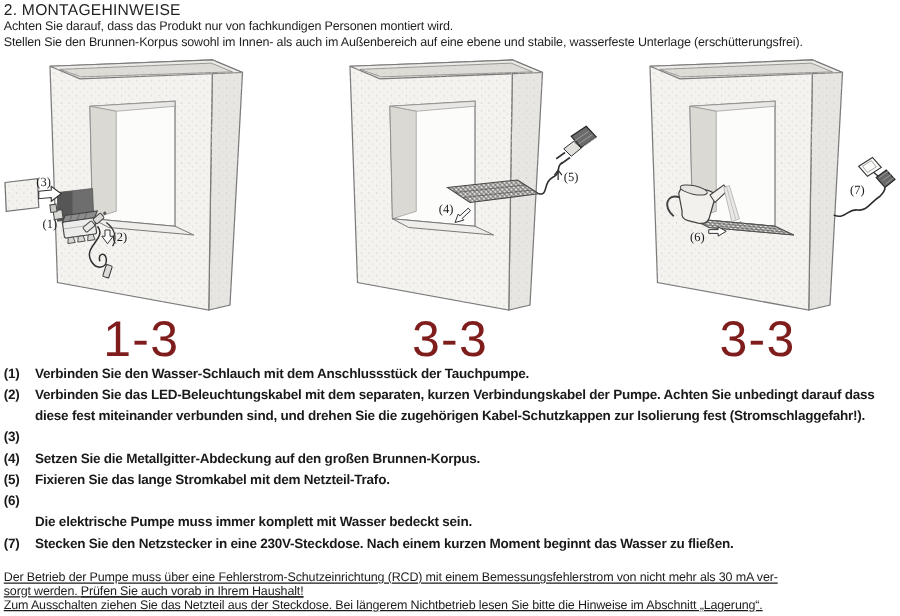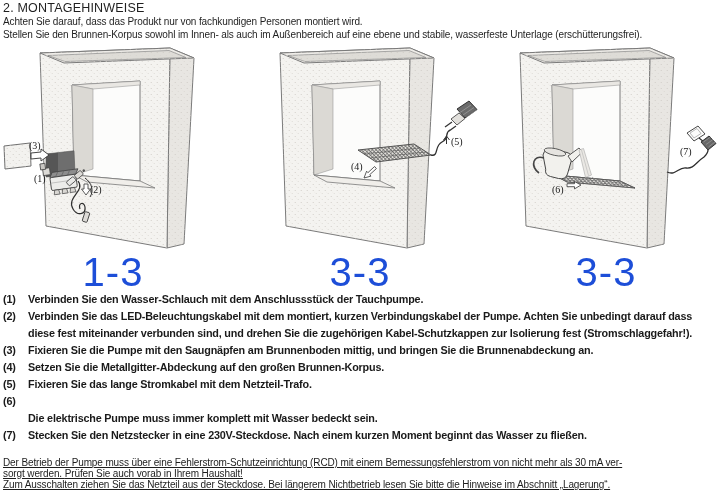--- a/index.html
+++ b/index.html
@@ -11,21 +11,21 @@
   
   .header { position:absolute; top:1px; left:3px; right:2px; }
   .title  { font-size:12.5px; line-height:15px; letter-spacing:.2px; color:#1f1f1f; white-space:nowrap; }
   .intro  { font-size:10px; line-height:12.9px; letter-spacing:-.12px; color:#1f1f1f; white-space:nowrap; }
   
   .figures { position:absolute; top:45px; left:0; width:720px; height:250px; display:flex; }
   .figure  { width:240px; height:250px; }
   .figure svg { display:block; }
   .fig-caption {
     text-align:center; font-size:40px; line-height:42px; font-weight:400;
-    color:#1d4ed8; letter-spacing:1px; margin-top:1px;
+    color:#7f1d1d; letter-spacing:1px; margin-top:1px;
   }
   .cap-left  { padding-right:14px; }
   .cap-right { padding-left:12px; }
   .lbl { font-family:"Liberation Serif", serif; font-size:10px; fill:#1b1b1b; }
   
   .instructions { position:absolute; top:291px; left:3px; right:0; }
   .item { display:flex; height:17px; line-height:17px; font-size:10.8px; letter-spacing:-.18px; }
   .item .num { flex:none; width:25px; font-weight:700; }
   .item .txt { font-weight:700; white-space:nowrap; }
   
@@ -229,29 +229,28 @@
     </div>
   </div>
 
   <div class="instructions">
     <div class="item">
       <span class="num">(1)</span>
       <span class="txt">Verbinden Sie den Wasser-Schlauch mit dem Anschlussstück der Tauchpumpe.</span>
     </div>
     <div class="item">
       <span class="num">(2)</span>
-      <span class="txt">Verbinden Sie das LED-Beleuchtungskabel mit dem montiert, kurzen Verbindungskabel der Pumpe. Achten Sie unbedingt darauf dass</span>
+      <span class="txt">Verbinden Sie das LED-Beleuchtungskabel mit dem separaten, kurzen Verbindungskabel der Pumpe. Achten Sie unbedingt darauf dass</span>
     </div>
     <div class="item">
       <span class="num"></span>
       <span class="txt">diese fest miteinander verbunden sind, und drehen Sie die zugehörigen Kabel-Schutzkappen zur Isolierung fest (Stromschlaggefahr!).</span>
     </div>
     <div class="item">
       <span class="num">(3)</span>
-      <span class="txt">Fixieren Sie die Pumpe mit den Saugnäpfen am Brunnenboden mittig, und bringen Sie die Brunnenabdeckung an.</span>
     </div>
     <div class="item">
       <span class="num">(4)</span>
       <span class="txt">Setzen Sie die Metallgitter-Abdeckung auf den großen Brunnen-Korpus.</span>
     </div>
     <div class="item">
       <span class="num">(5)</span>
       <span class="txt">Fixieren Sie das lange Stromkabel mit dem Netzteil-Trafo.</span>
     </div>
     <div class="item">

